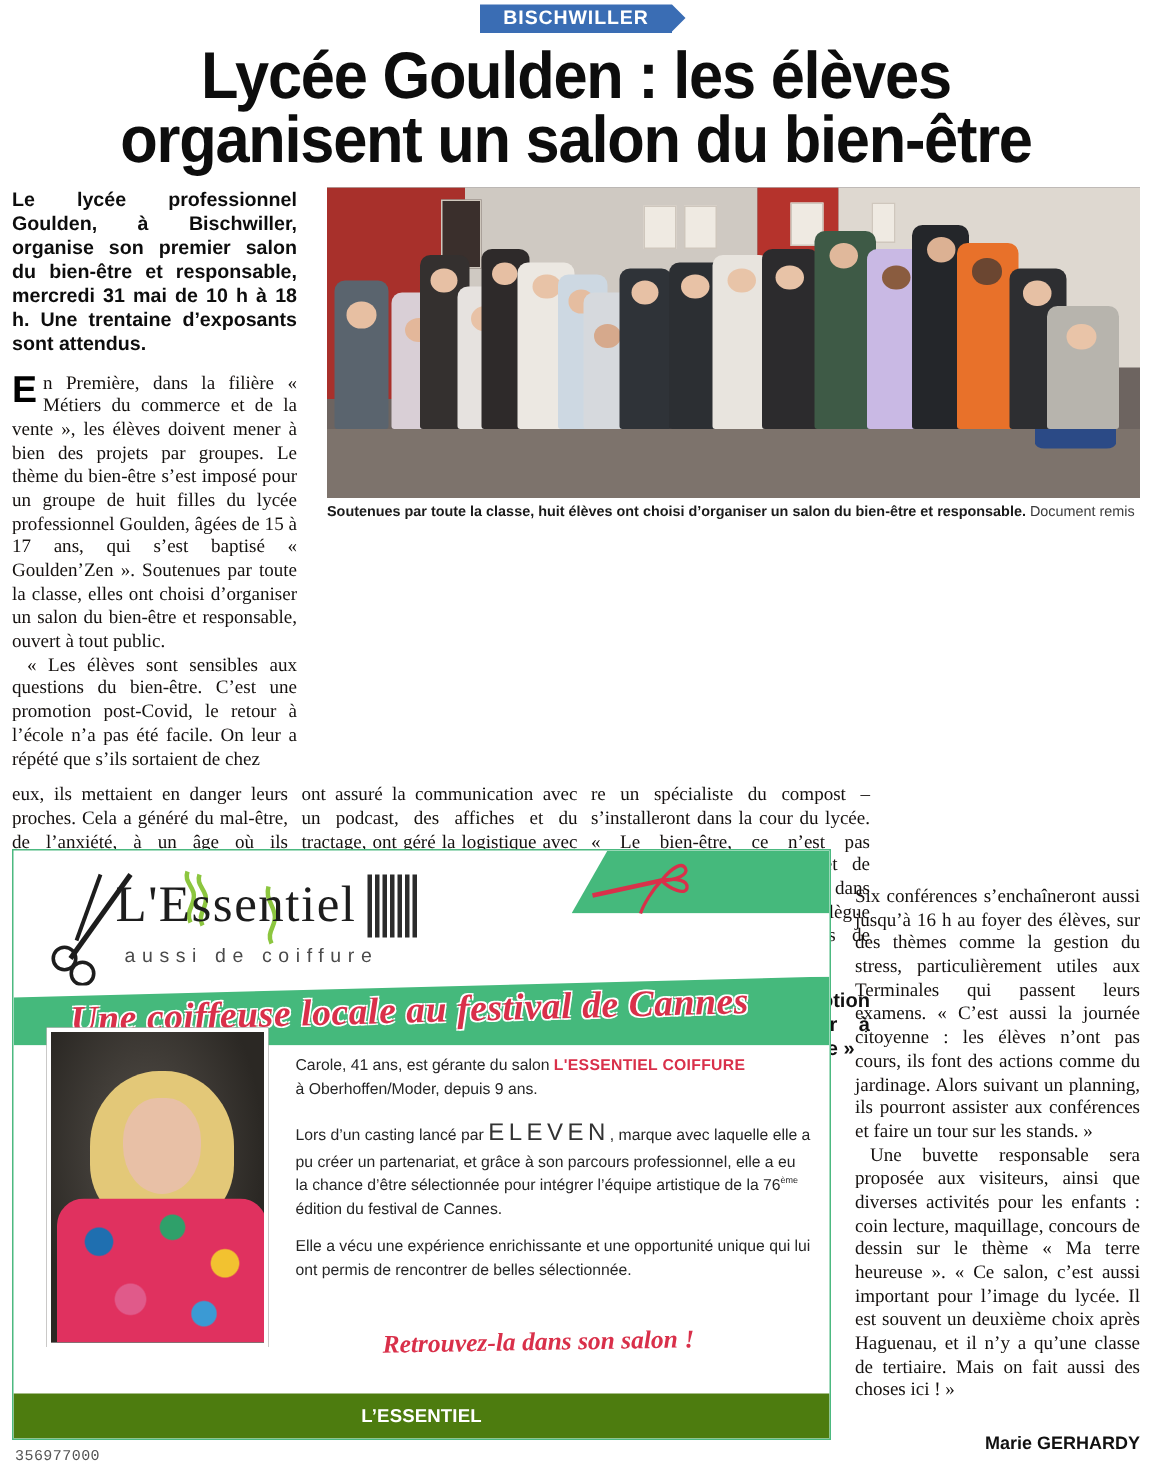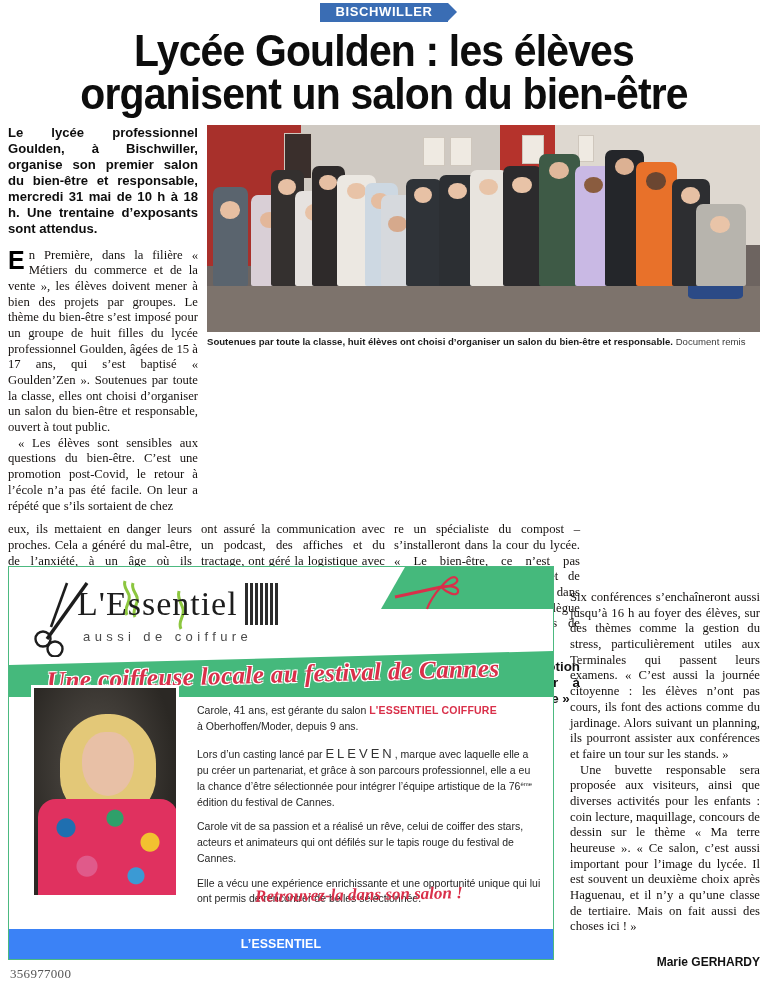--- a/index.html
+++ b/index.html
@@ -44,21 +44,21 @@
     line-height:.98;
     text-align:center;
     letter-spacing:-.9px;
     margin:7px 0 10px 0;
     color:#0d0d0d;
     transform:scaleX(0.93);
     transform-origin:center;
   }
 
   
-  .top-row { display:flex; gap:9px; }
+  .top-row { display:flex; gap:20px; }
   .col-intro { width:190px; flex:none; }
 
   .standfirst {
     font-family:"Liberation Sans", sans-serif;
     font-weight:bold;
     font-size:13.1px;
     line-height:1.23;
     margin-bottom:10px;
     color:#0d0d0d;
     text-align:justify;
@@ -216,47 +216,47 @@
     position:absolute; left:188px; top:136px; width:344px;
     font-family:"Liberation Sans", sans-serif;
     font-size:10.5px;
     line-height:1.5;
     color:#262626;
   }
   .ad-body p { margin:0 0 9px 0; }
   .ad-body .brand-red{ color:#d9304a; font-weight:bold; letter-spacing:.2px; }
   .ad-body .eleven{
     font-family:"Liberation Sans", sans-serif;
-    letter-spacing:3px; font-size:13px; color:#333;
+    letter-spacing:3px; font-size:16px; color:#333;
   }
   .ad-body sup { font-size:6px; }
 
   .ad-retrouvez{
     position:absolute; left:246px; top:318px;
     font-family:"Liberation Serif", serif;
     font-style:italic; font-weight:bold;
     font-size:17px;
     color:#d9304a;
     transform:rotate(-1deg);
   }
   .ad-footer{
     position:absolute; left:0; right:0; bottom:0; height:30px;
-    background:#3b82f6;
+    background:#4d7c0f;
     color:#fff;
     display:flex; align-items:center; justify-content:center;
     font-family:"Liberation Sans", sans-serif;
     font-size:12.4px;
     letter-spacing:.1px;
   }
   .ad-footer b{ font-weight:bold; }
 
   .ad-ref{
     position:absolute; left:10px; top:966px;
-    font-family:Liberation Serif, serif;
-    font-size:13px;
+    font-family:Liberation Mono, monospace;
+    font-size:10px;
     color:#555;
     letter-spacing:.3px;
   }
 
   
   .right-col-lower{
     position:absolute;
     left:570px; top:590px; width:190px;
   }
 </style>
@@ -406,21 +406,20 @@
     </div>
 
     <div class="ad-body">
       <p>
         <span>Carole, 41 ans, est gérante du salon </span><span class="brand-red">L'ESSENTIEL COIFFURE</span><br>
         <span>à Oberhoffen/Moder, depuis 9 ans.</span>
       </p>
       <p>
         <span>Lors d’un casting lancé par </span><span class="eleven">ELEVEN</span><span>, marque avec laquelle elle a pu créer un partenariat, et grâce à son parcours professionnel, elle a eu la chance d’être sélectionnée pour intégrer l’équipe artistique de la 76</span><sup>ème</sup><span> édition du festival de Cannes.</span>
       </p>
-      <p>Carole vit de sa passion et a réalisé un rêve, celui de coiffer des stars, acteurs et animateurs qui ont défilés sur le tapis rouge du festival de Cannes.</p>
       <p>Elle a vécu une expérience enrichissante et une opportunité unique qui lui ont permis de rencontrer de belles sélectionnée.</p>
     </div>
 
     <div class="ad-retrouvez">Retrouvez-la dans son salon !</div>
 
     <div class="ad-footer">
       <b>L’ESSENTIEL</b>
     </div>
   </div>
 

